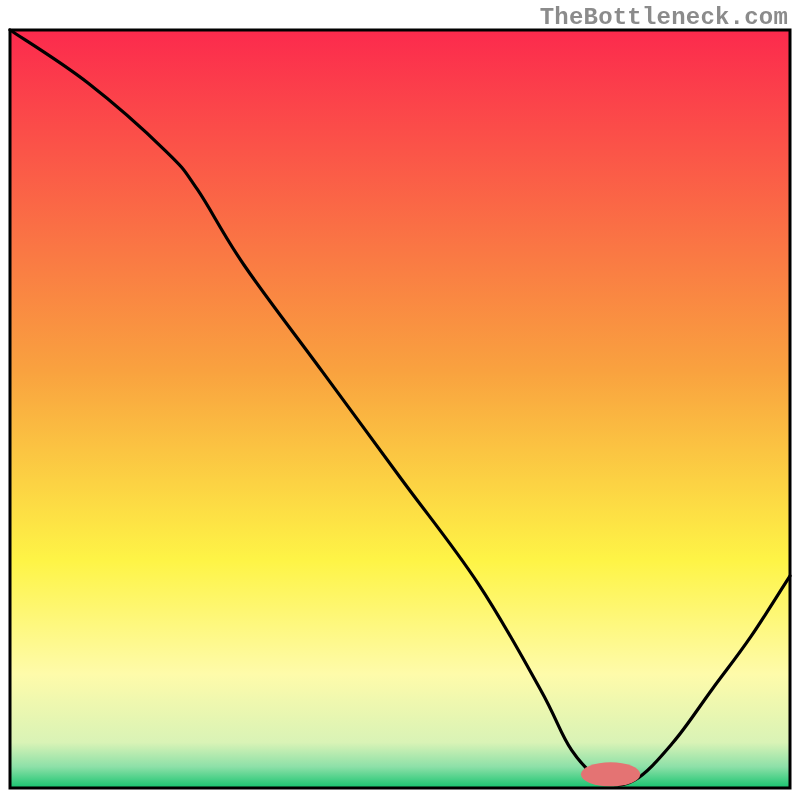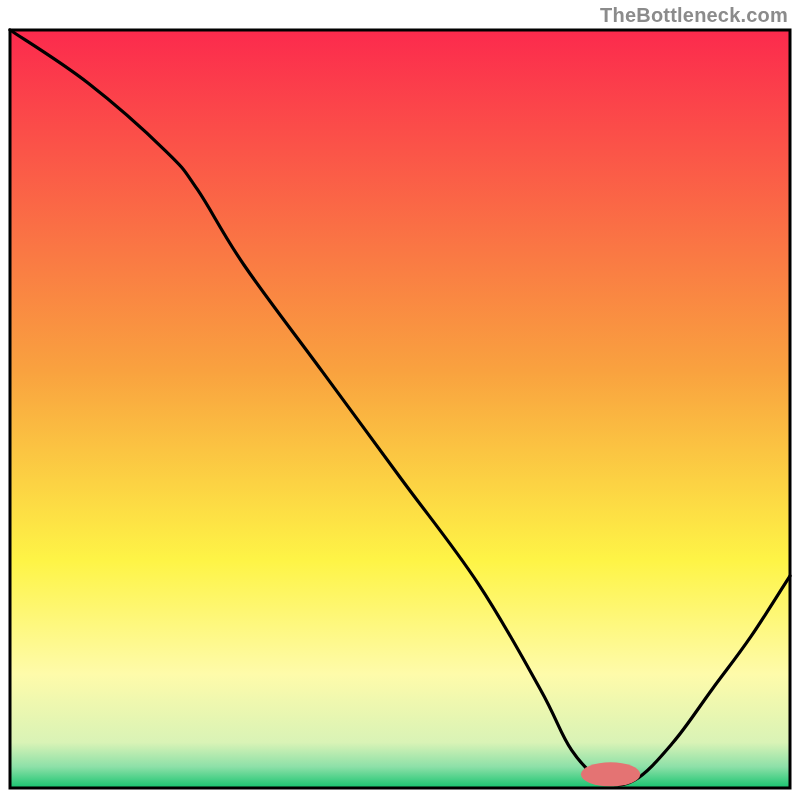--- a/index.html
+++ b/index.html
@@ -12,22 +12,22 @@
   }
   .chart-wrap {
     position: relative;
     width: 800px;
     height: 800px;
   }
   .attribution {
     position: absolute;
     top: 4px;
     right: 12px;
-    font-family: Liberation Sans, sans-serif;
-    font-size: 20px;
+    font-family: Liberation Mono, monospace;
+    font-size: 24px;
     font-weight: 600;
     color: #8b8b8b;
     letter-spacing: 0.2px;
   }
   svg {
     display: block;
   }
   .curve {
     fill: none;
     stroke: #000;

